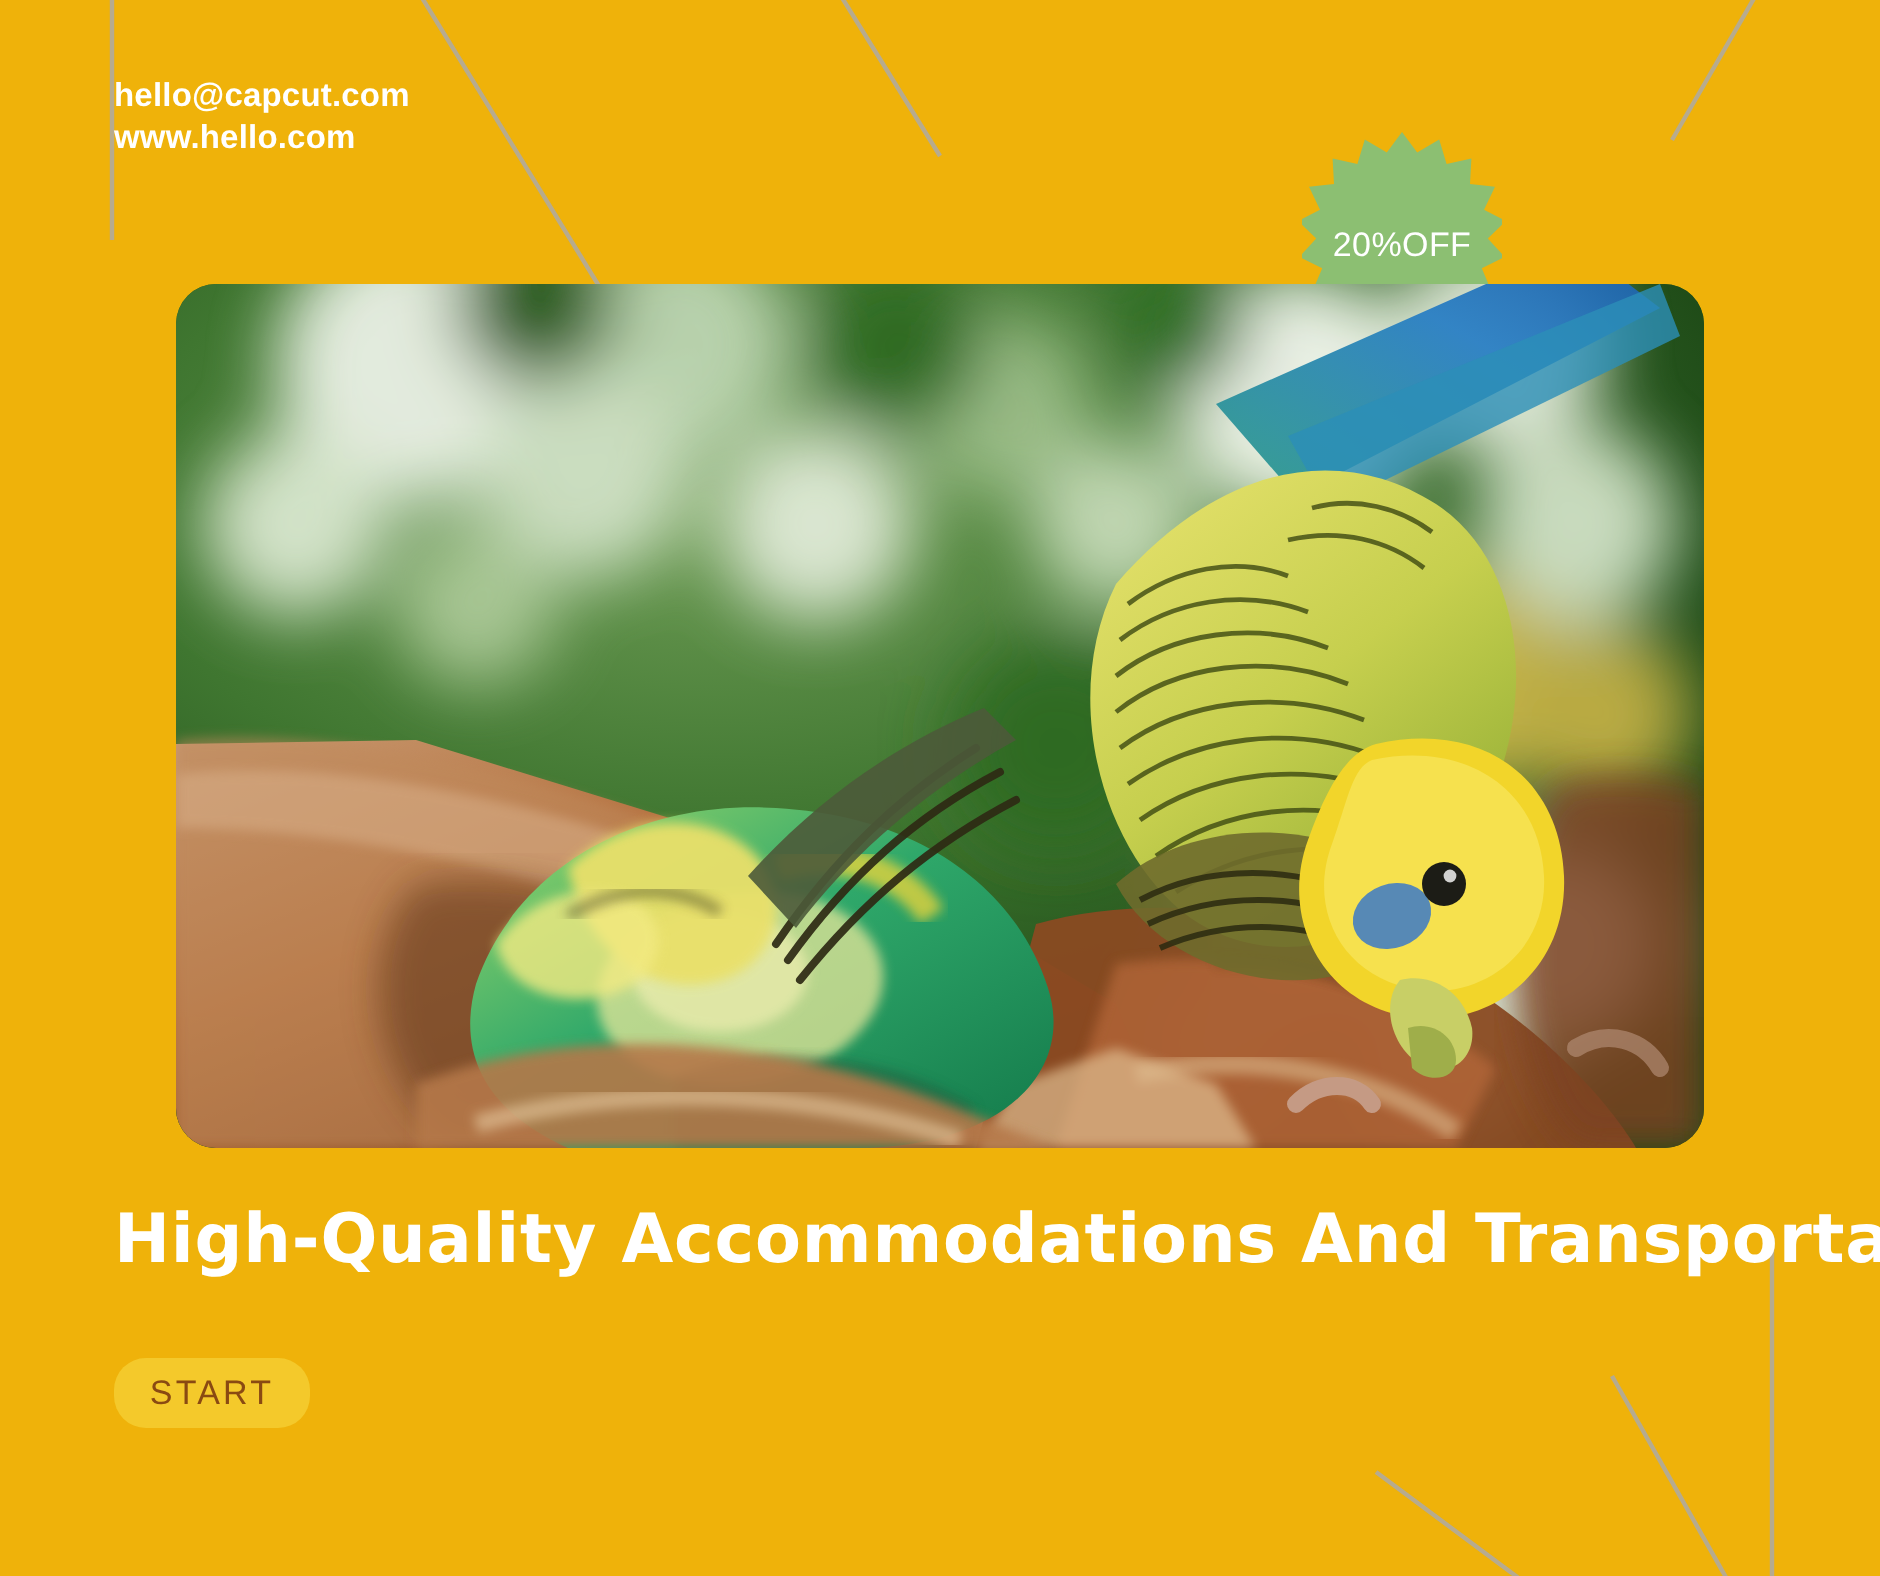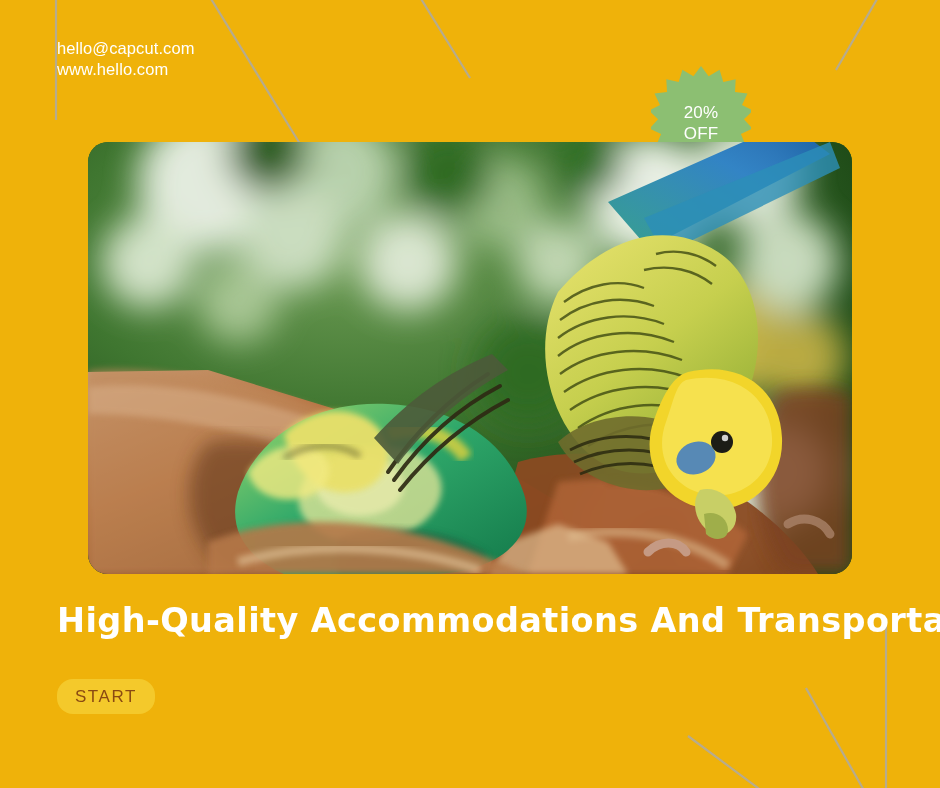--- a/index.html
+++ b/index.html
@@ -37,21 +37,21 @@
   .contact {
     position: absolute;
     left: 57px;
     top: 38px;
     color: #ffffff;
     font-size: 16.5px;
     line-height: 20.5px;
     letter-spacing: .1px;
     white-space: nowrap;
   }
-  .contact div { display: block; }
+  .contact div { display: block; font-weight: bold; }
 
   .tagline {
     position: absolute;
     left: 57px;
     top: 102px;
     color: #ffffff;
     font-size: 16.5px;
     line-height: 21px;
     letter-spacing: .05px;
     white-space: nowrap;
@@ -72,21 +72,20 @@
     height: 117px;
     display: block;
   }
   .badge-text {
     position: absolute;
     left: 0;
     top: 0;
     width: 100px;
     height: 117px;
     display: flex;
-    flex-direction: column;
     align-items: center;
     justify-content: center;
     color: #ffffff;
     font-size: 17px;
     line-height: 21px;
     font-weight: 400;
     letter-spacing: .2px;
   }
 
   

